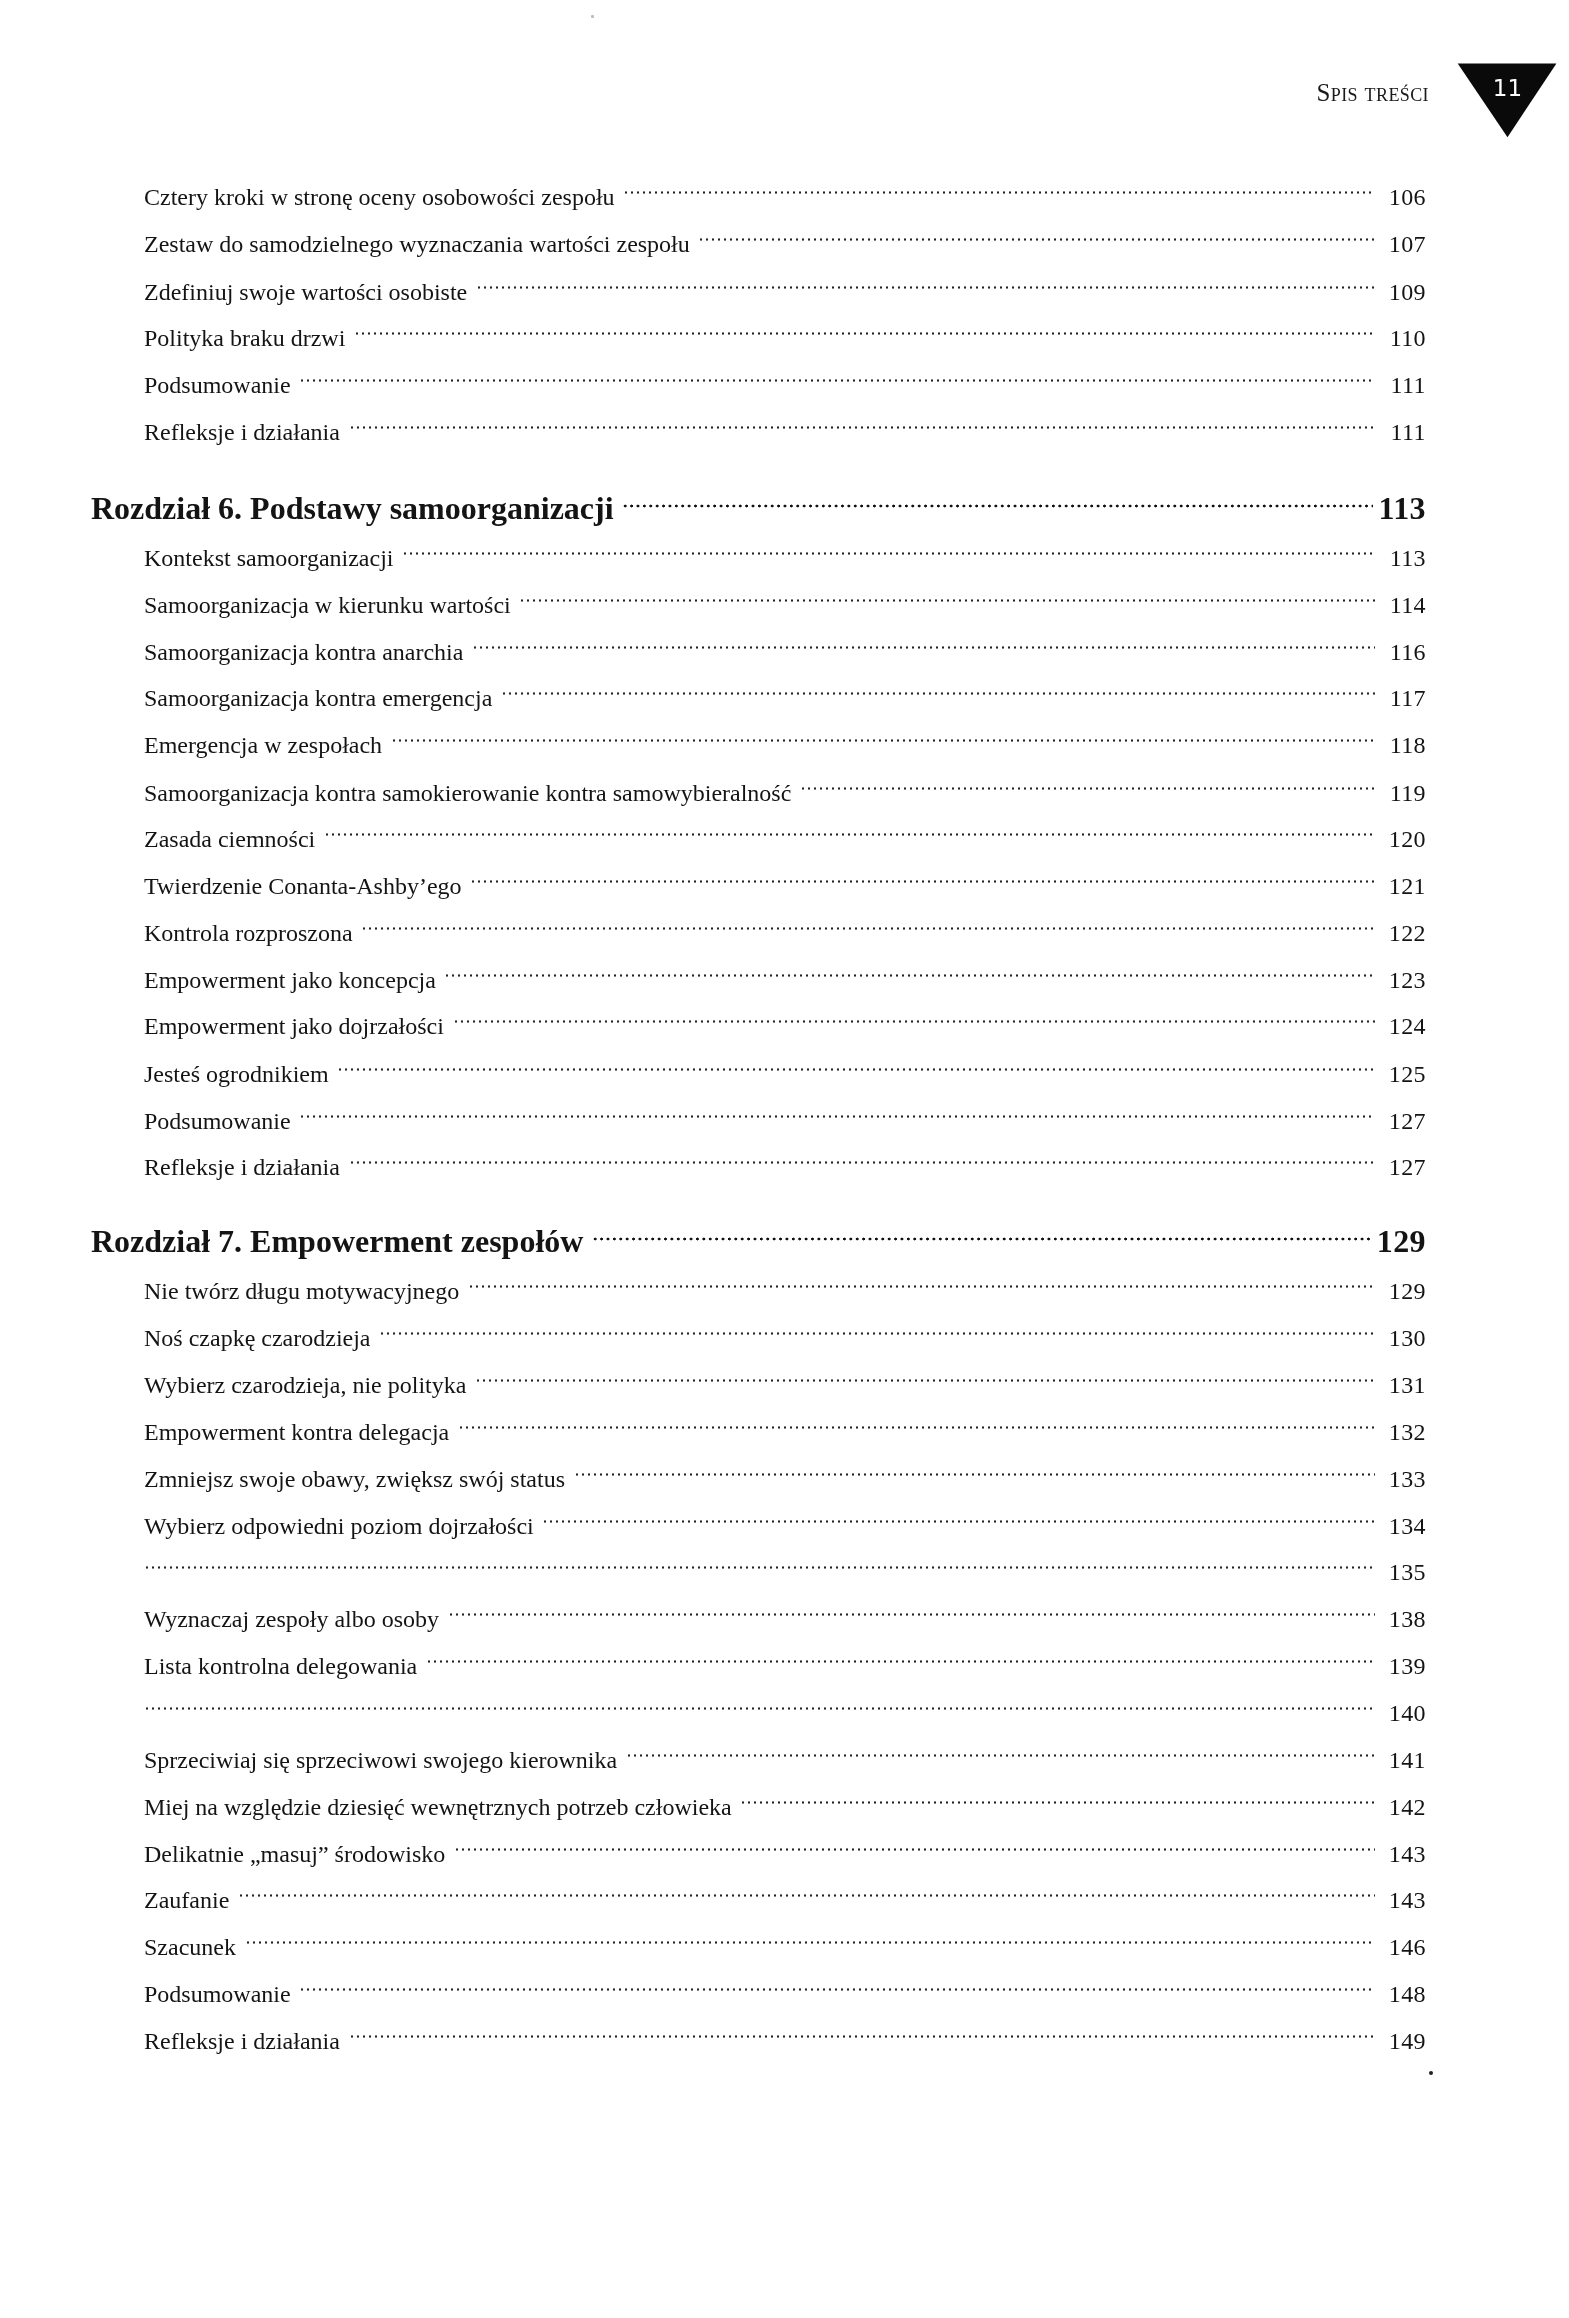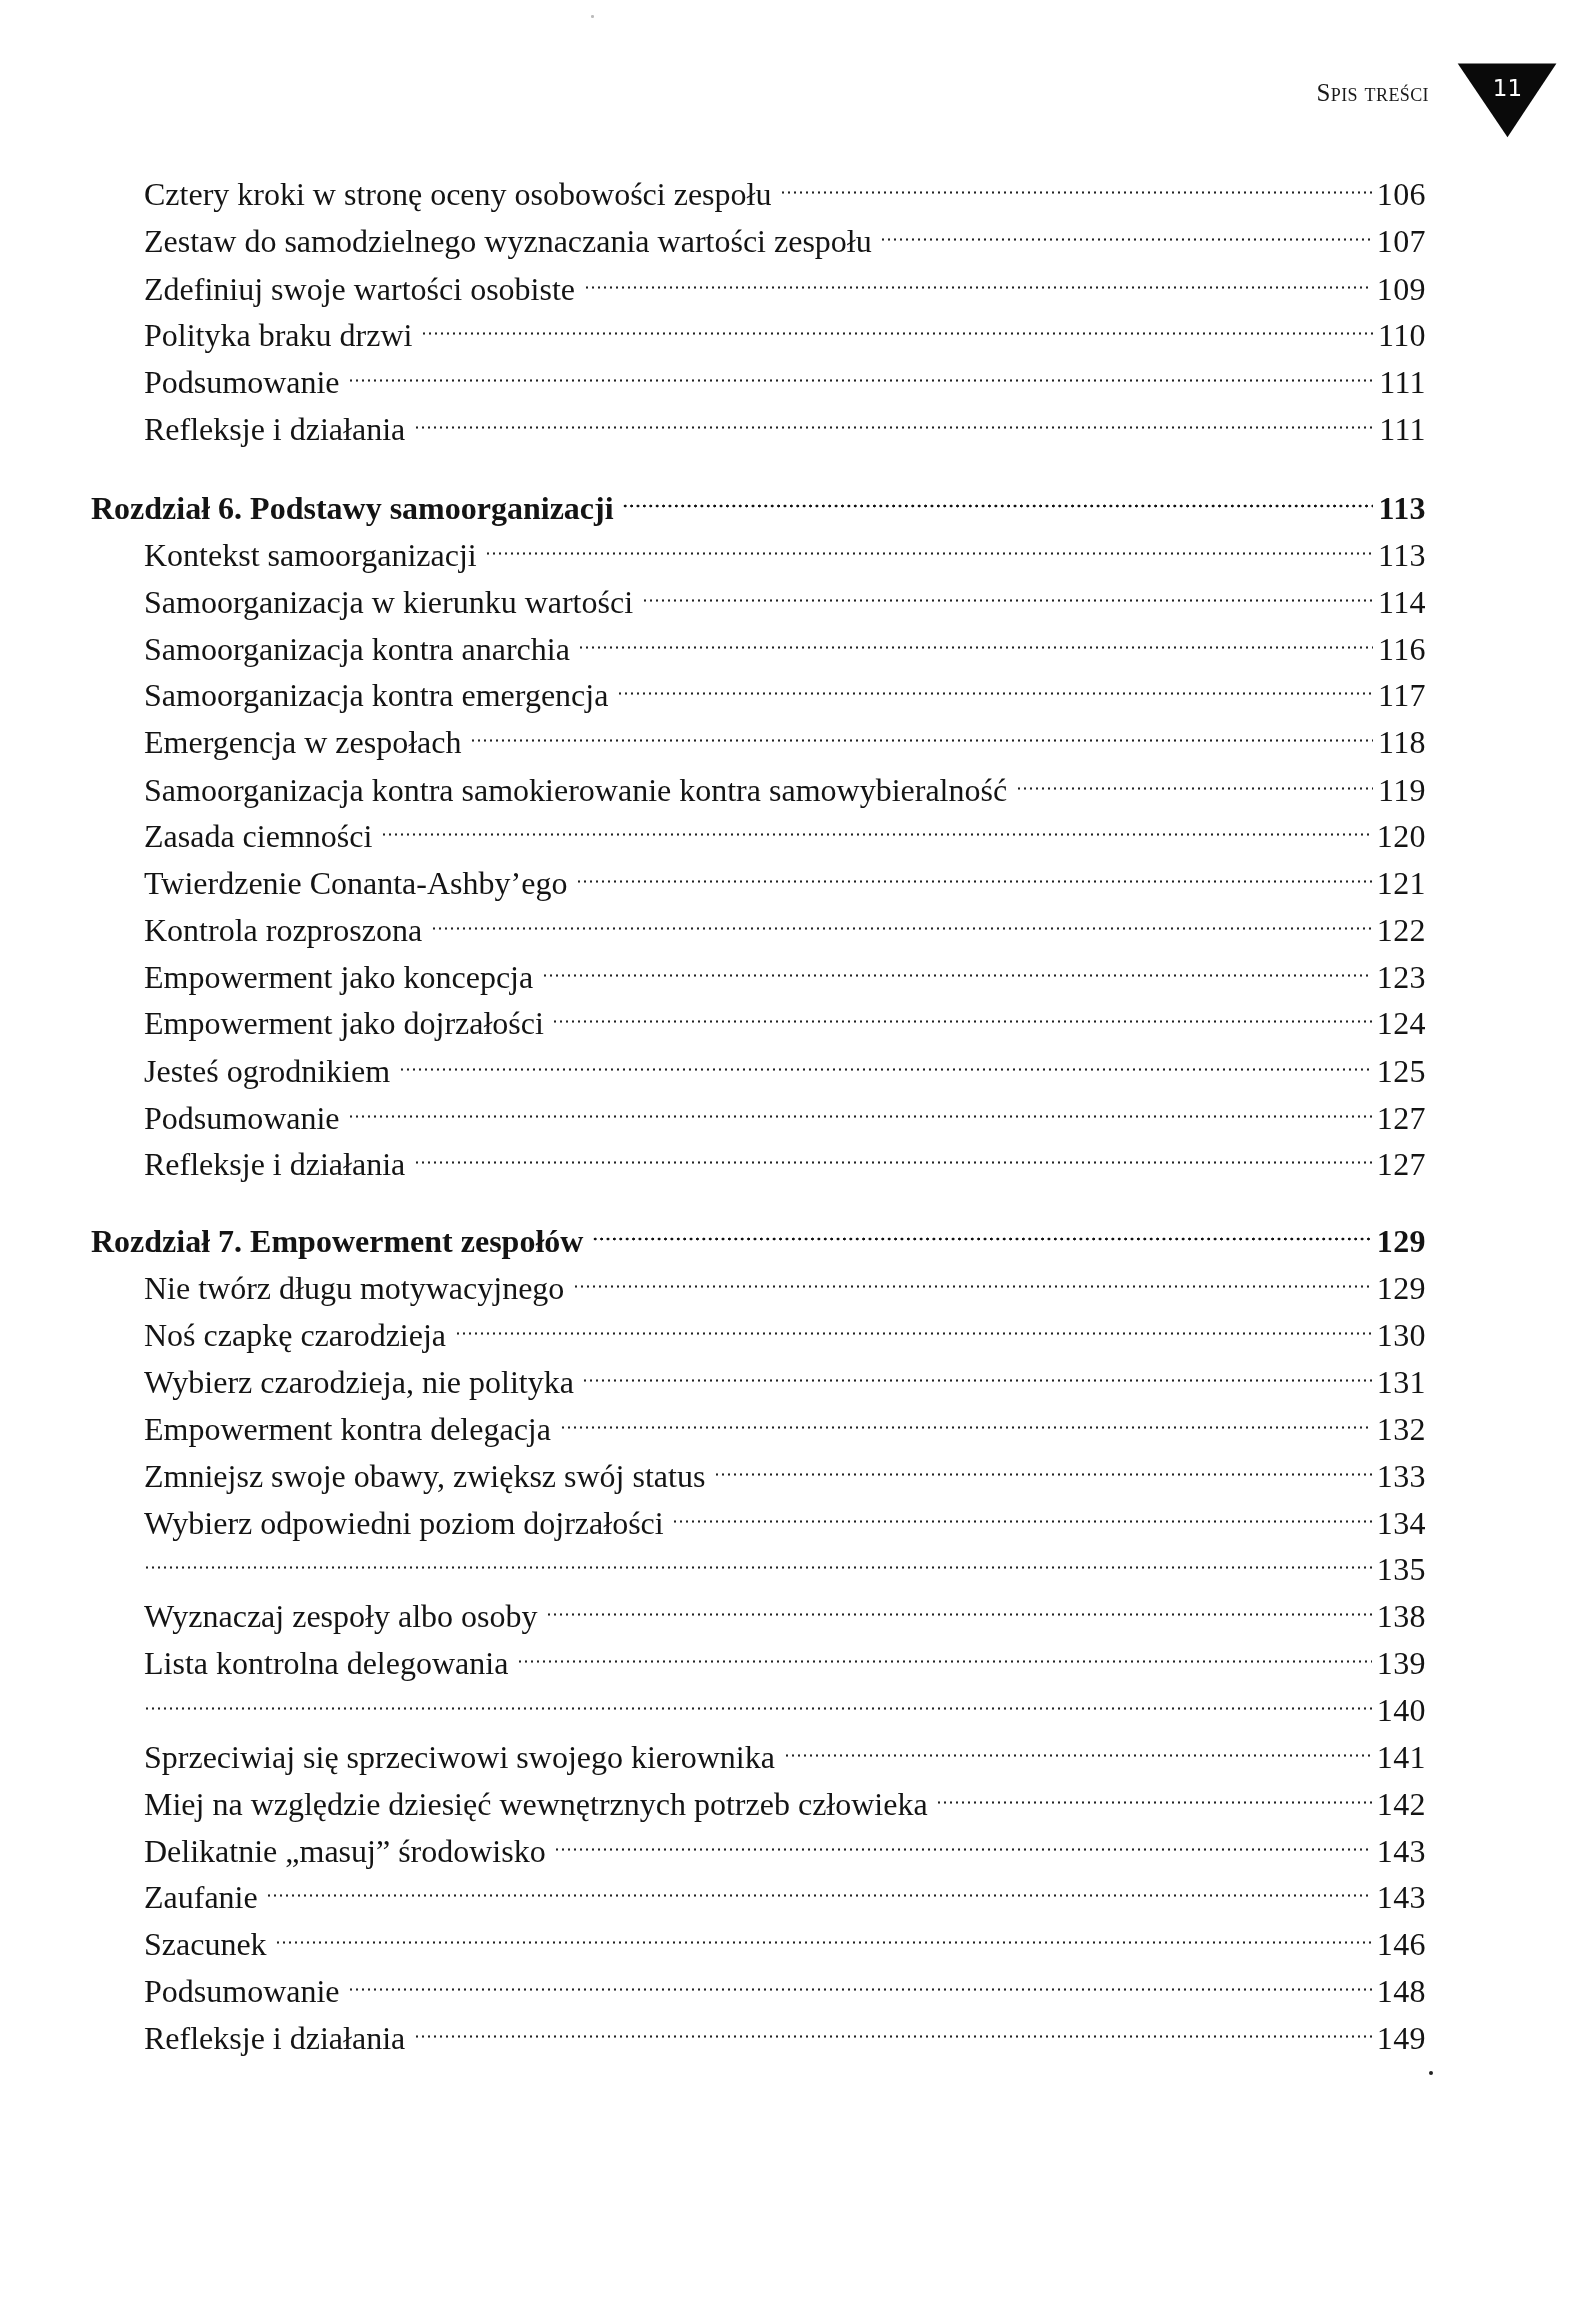--- a/index.html
+++ b/index.html
@@ -14,39 +14,39 @@
   .badge { position:absolute; left:1456px; top:60px; width:103px; height:79px; }
   .badge svg { display:block; }
   .badge-num {
     position:absolute; left:0; top:15.4px; width:103px; text-align:center;
     font-family:"DejaVu Sans", "Liberation Sans", sans-serif; font-weight:normal;
     font-size:23px; color:#ffffff;
   }
   .toc { position:absolute; left:0; top:0; width:1569px; }
   .row {
     position:absolute; display:flex; align-items:baseline; height:46px;
-    font-size:32px; line-height:46px; white-space:nowrap;
+    font-size:24px; line-height:46px; white-space:nowrap;
   }
   .row.entry { left:144px; width:1282px; }
   .row.chapter { left:91px; width:1335px; font-weight:bold; font-size:32px; }
   .row .title { flex:0 0 auto; padding-right:8.6px; }
   .row .leader {
     flex:1 1 auto; overflow:hidden; height:46px; position:relative;
   }
   .row .leader::before {
     content:"";
     position:absolute; left:0; right:0; bottom:11px; height:3.4px;
     background-image: radial-gradient(circle, #222 1.1px, transparent 1.4px);
     background-size:6px 3.4px; background-repeat:repeat-x;
   }
   .row.chapter .leader::before {
     background-image: radial-gradient(circle, #111 1.5px, transparent 1.7px);
     background-size:6.4px 4.3px; height:4.3px;
   }
-  .row .page { flex:0 0 auto; padding-left:5.1px; min-width:46px; text-align:center; letter-spacing:0.4px; }
+  .row .page { flex:0 0 auto; padding-left:5.1px; min-width:46px; text-align:right; letter-spacing:0.4px; }
   .speck { position:absolute; left:1429px; top:2071px; width:4.3px; height:4.3px; border-radius:50%; background:#222; }
   .speck-top { position:absolute; left:591px; top:15.4px; width:2.6px; height:2.6px; border-radius:50%; background:#bbb; }
 </style>
 </head>
 <body>
 
 <div class="speck-top"></div>
 
 <div class="header-title">Spis treści</div>
 

